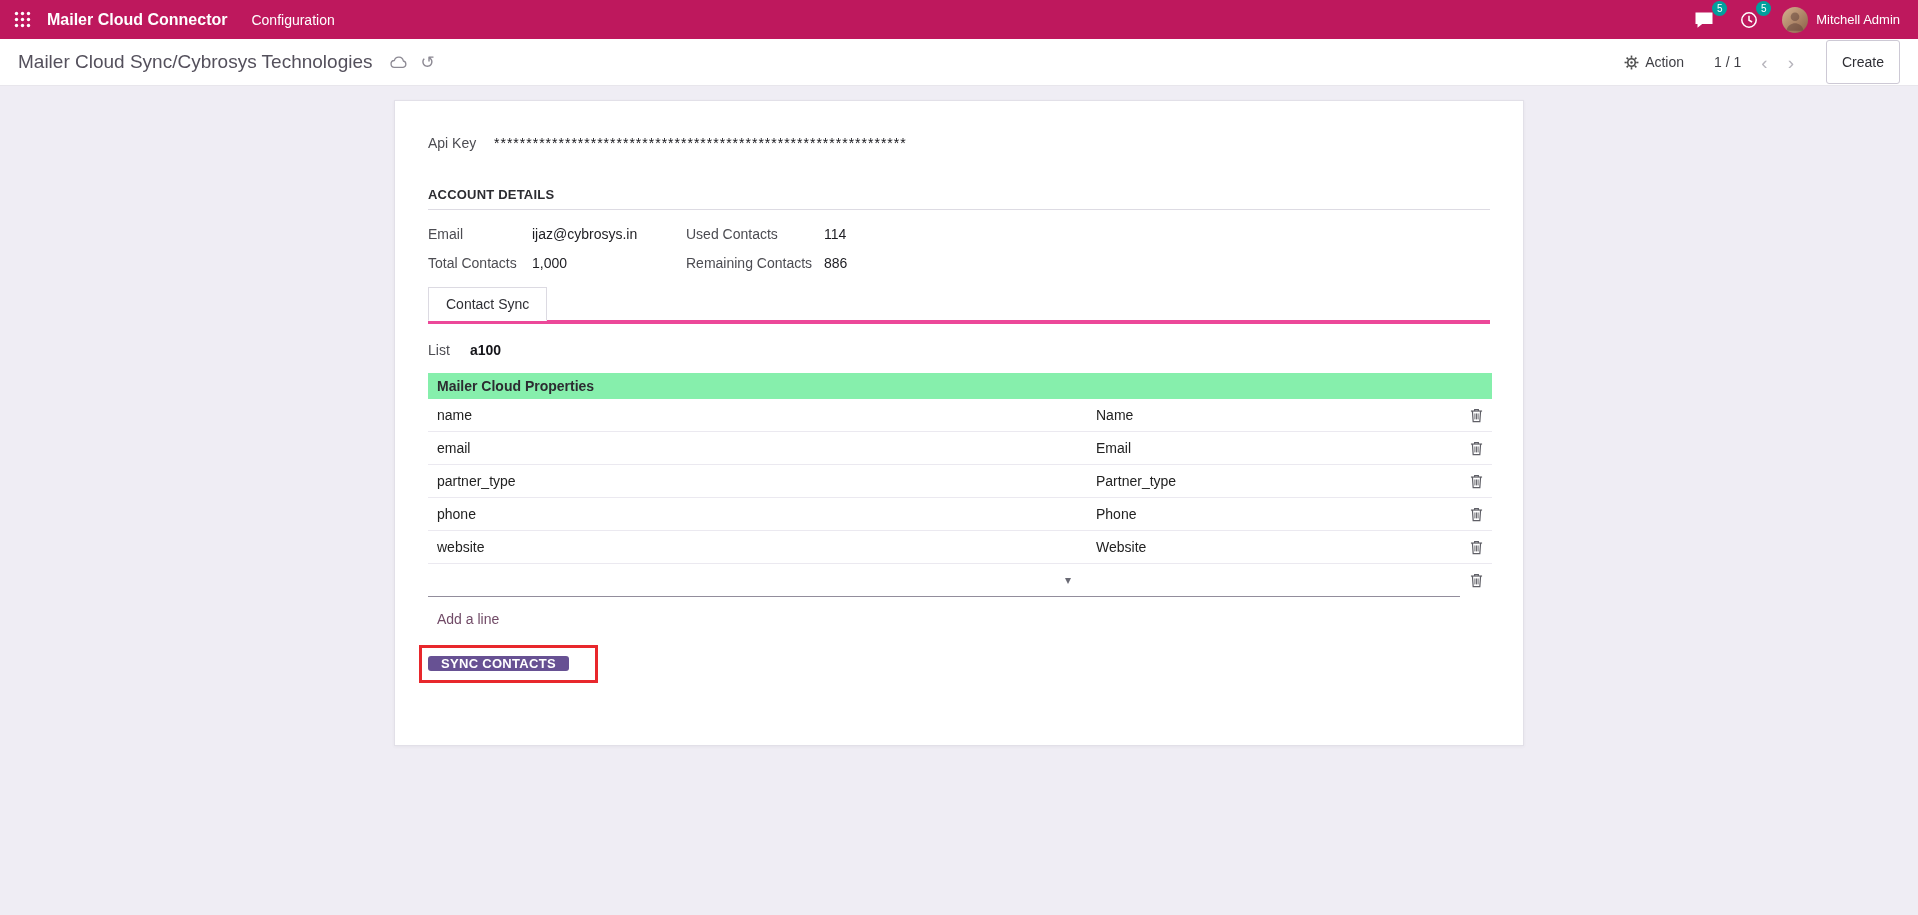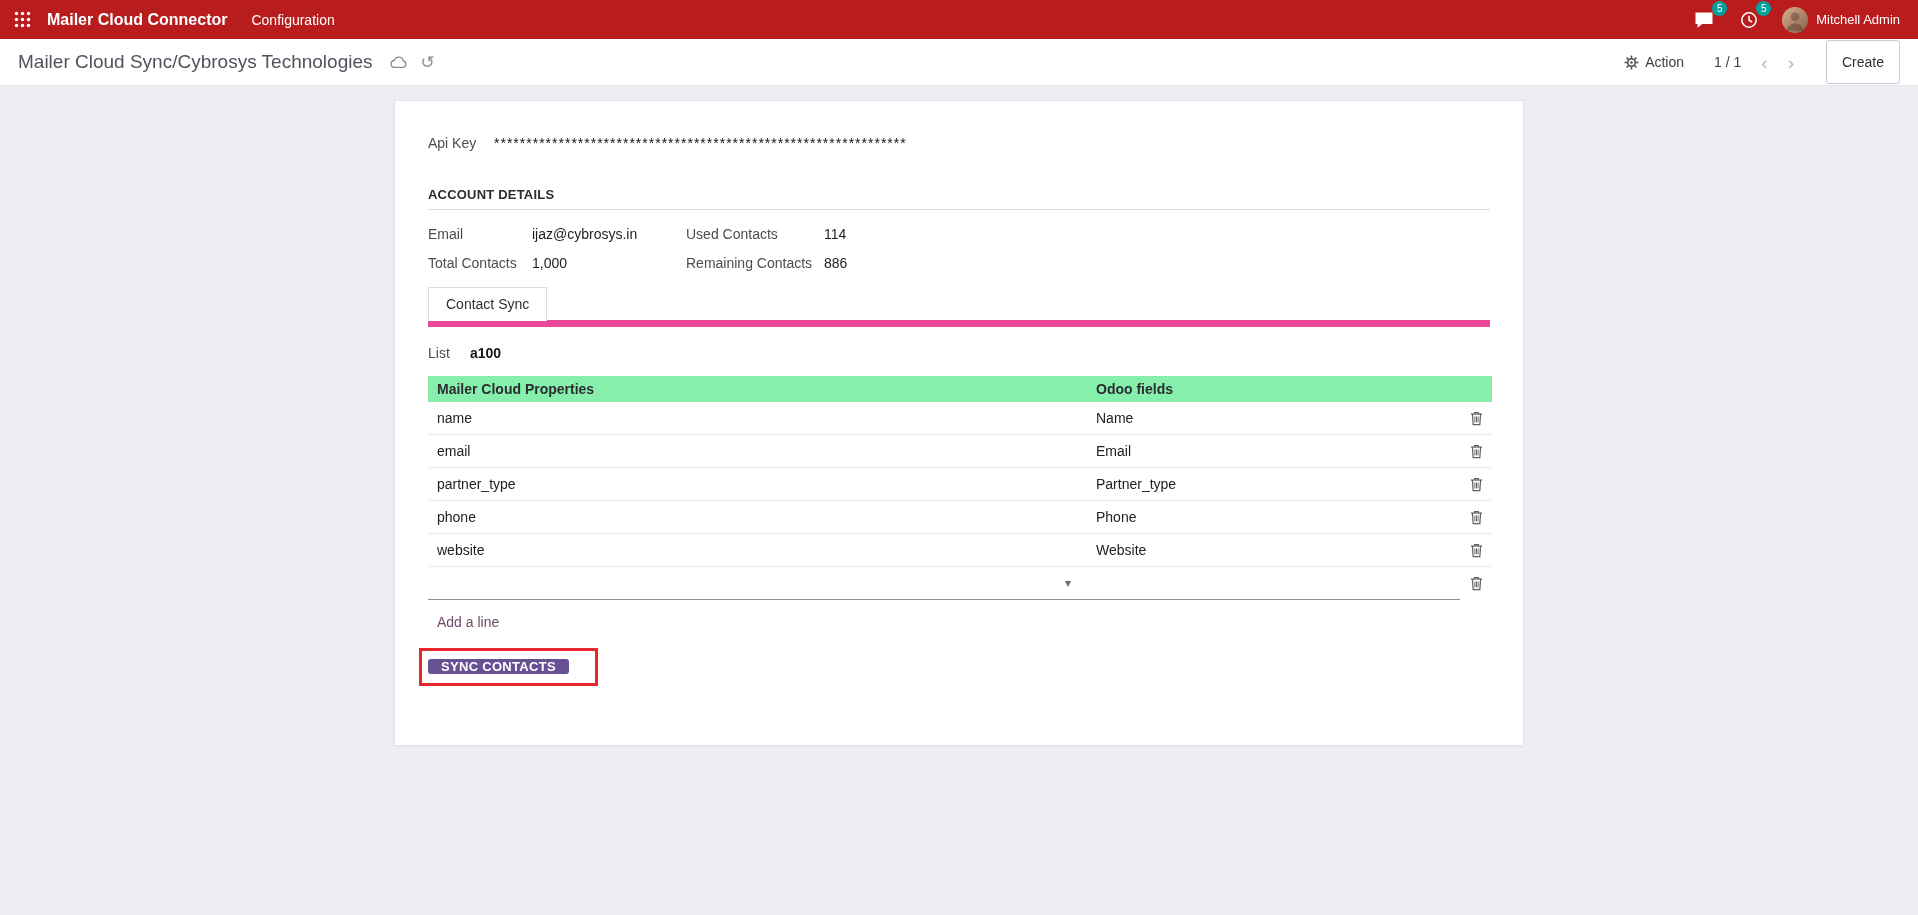--- a/index.html
+++ b/index.html
@@ -4,21 +4,21 @@
 <style>
   * { margin:0; padding:0; box-sizing:border-box; }
   body {
     width:1918px; height:915px; overflow:hidden;
     background:#efedf4; color:#212529;
     font-family:"Liberation Sans", sans-serif; font-size:14px;
   }
   button { font-family:inherit; background:none; border:none; cursor:pointer; }
 
   
-  .navbar { height:39px; background:#b91c1c; display:flex; align-items:center;
+  .navbar { height:39px; background:#be185d; display:flex; align-items:center;
             justify-content:space-between; padding:0 18px 0 12px; }
   .nav-left { display:flex; align-items:center; gap:14px; }
   .apps-btn { display:flex; align-items:center; padding:2px; }
   .app-name { color:#fff; font-size:16px; font-weight:bold; }
   .menu-item { color:#fff; font-size:14px; margin-left:10px; }
   .nav-right { display:flex; align-items:center; gap:22px; }
   .nav-icon { position:relative; display:flex; align-items:center; padding:2px; }
   .badge { position:absolute; top:-8px; right:-11px; min-width:15px; height:15px;
            background:#00a09d; color:#fff; font-size:10px; line-height:15px;
            text-align:center; border-radius:8px; padding:0 3px; }
@@ -59,21 +59,21 @@
 
   .section-title { font-size:13px; font-weight:bold; color:#2c2c31; letter-spacing:.2px;
                    margin-bottom:7px; }
   .section-divider { border:none; border-top:1px solid #dddbe3; margin-bottom:16px; }
 
   .field-grid { display:grid; grid-template-columns:258px auto; row-gap:13px; }
   .fg-cell { display:flex; align-items:baseline; }
   .col-a .f-label { width:104px; flex:0 0 104px; }
   .col-b .f-label { width:138px; flex:0 0 138px; }
 
-  .tabs { margin-top:16px; border-bottom:7px solid #ec4899; display:flex; }
+  .tabs { margin-top:16px; border-bottom:4px solid #ec4899; display:flex; }
   .tab { padding:8px 17px; font-size:14px; color:#2f2f35; background:#fff;
          border:1px solid #dcdae2; border-bottom:1px solid #fff; margin-bottom:-1px; }
 
   .list-row { margin-top:18px; display:flex; align-items:baseline; }
   .list-row .f-label { width:42px; flex:0 0 42px; }
   .list-row .f-value { font-weight:bold; color:#141419; }
 
   .grid-table { margin-top:15px; width:1064px; }
   .t-head { display:flex; background:#86efac; }
   .t-head .t-col1, .t-head .t-col2 { font-weight:bold; color:#2c2c31; padding:5px 9px; }
@@ -228,21 +228,20 @@
     </div>
 
     <div class="list-row">
       <span class="f-label">List</span>
       <span class="f-value">a100</span>
     </div>
 
     <div class="grid-table">
       <div class="t-head">
         <div class="t-col1">Mailer Cloud Properties</div>
-        <div class="t-col2">Odoo fields</div>
         <div class="t-col3"></div>
       </div>
 
       <div class="t-row">
         <div class="t-col1">name</div>
         <div class="t-col2">Name</div>
         <div class="t-col3">
             <button class="trash-btn">
           <svg width="13" height="15" viewBox="0 0 14 16" fill="none" stroke="#5f5f66" stroke-width="1.3">
             <path d="M1 3.2h12"></path>

